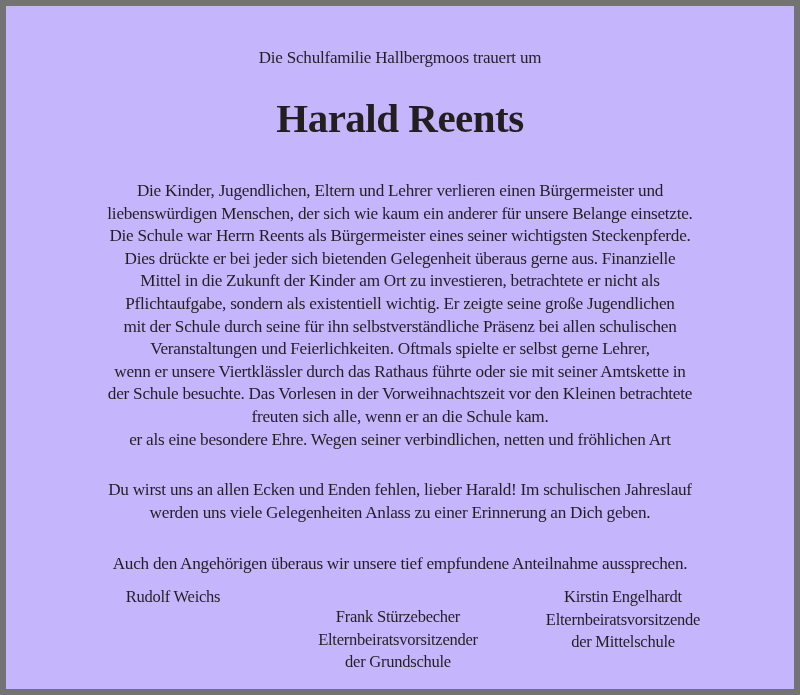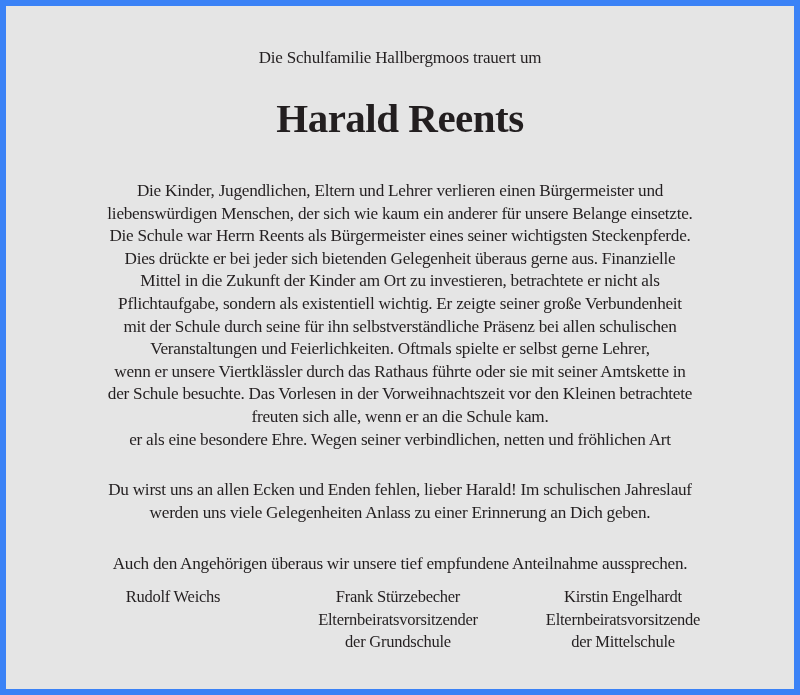--- a/index.html
+++ b/index.html
@@ -5,22 +5,22 @@
   html, body { margin: 0; padding: 0; }
   body {
     width: 800px; height: 695px;
     background: #ffffff;
     font-family: "Liberation Serif", "DejaVu Serif", serif;
     color: #231f20;
   }
   .frame {
     box-sizing: border-box;
     width: 800px; height: 695px;
-    border: 6px solid #3b82f6;
-    background: #e5e5e5;
+    border: 6px solid #737373;
+    background: #c4b5fd;
     position: relative;
     overflow: hidden;
   }
   .intro {
     position: absolute; left: 0; right: 0; top: 42px;
     text-align: center;
     font-size: 17px; letter-spacing: -0.2px;
   }
   .name {
     position: absolute; left: 0; right: 0; top: 88px;
@@ -47,39 +47,39 @@
     position: absolute; top: 0;
     text-align: center;
     font-size: 16.5px; line-height: 22.6px;
     letter-spacing: -0.25px;
     white-space: nowrap;
     transform: translateX(-50%);
   }
   .sig .sig-name { font-weight: normal; display: block; }
   .sig .sig-role { display: block; }
   .s1 { left: 167px; }
-  .s2 { left: 392px; }
+  .s2 { left: 392px; margin-top: 20px; }
   .s3 { left: 617px; }
 </style>
 </head>
 <body>
 
 <div class="frame">
 
   <div class="intro">Die Schulfamilie Hallbergmoos trauert um</div>
 
   <div class="name">Harald Reents</div>
 
   <p class="body-para p1">
     <span class="line">Die Kinder, Jugendlichen, Eltern und Lehrer verlieren einen Bürgermeister und</span>
     <span class="line">liebenswürdigen Menschen, der sich wie kaum ein anderer für unsere Belange einsetzte.</span>
     <span class="line">Die Schule war Herrn Reents als Bürgermeister eines seiner wichtigsten Steckenpferde.</span>
     <span class="line">Dies drückte er bei jeder sich bietenden Gelegenheit überaus gerne aus. Finanzielle</span>
     <span class="line">Mittel in die Zukunft der Kinder am Ort zu investieren, betrachtete er nicht als</span>
-    <span class="line">Pflichtaufgabe, sondern als existentiell wichtig. Er zeigte seiner große Verbundenheit</span>
+    <span class="line">Pflichtaufgabe, sondern als existentiell wichtig. Er zeigte seine große Jugendlichen</span>
     <span class="line">mit der Schule durch seine für ihn selbstverständliche Präsenz bei allen schulischen</span>
     <span class="line">Veranstaltungen und Feierlichkeiten. Oftmals spielte er selbst gerne Lehrer,</span>
     <span class="line">wenn er unsere Viertklässler durch das Rathaus führte oder sie mit seiner Amtskette in</span>
     <span class="line">der Schule besuchte. Das Vorlesen in der Vorweihnachtszeit vor den Kleinen betrachtete</span>
     <span class="line">freuten sich alle, wenn er an die Schule kam.</span>
     <span class="line">er als eine besondere Ehre. Wegen seiner verbindlichen, netten und fröhlichen Art</span>
   </p>
 
   <p class="body-para p2">
     <span class="line">Du wirst uns an allen Ecken und Enden fehlen, lieber Harald! Im schulischen Jahreslauf</span>

